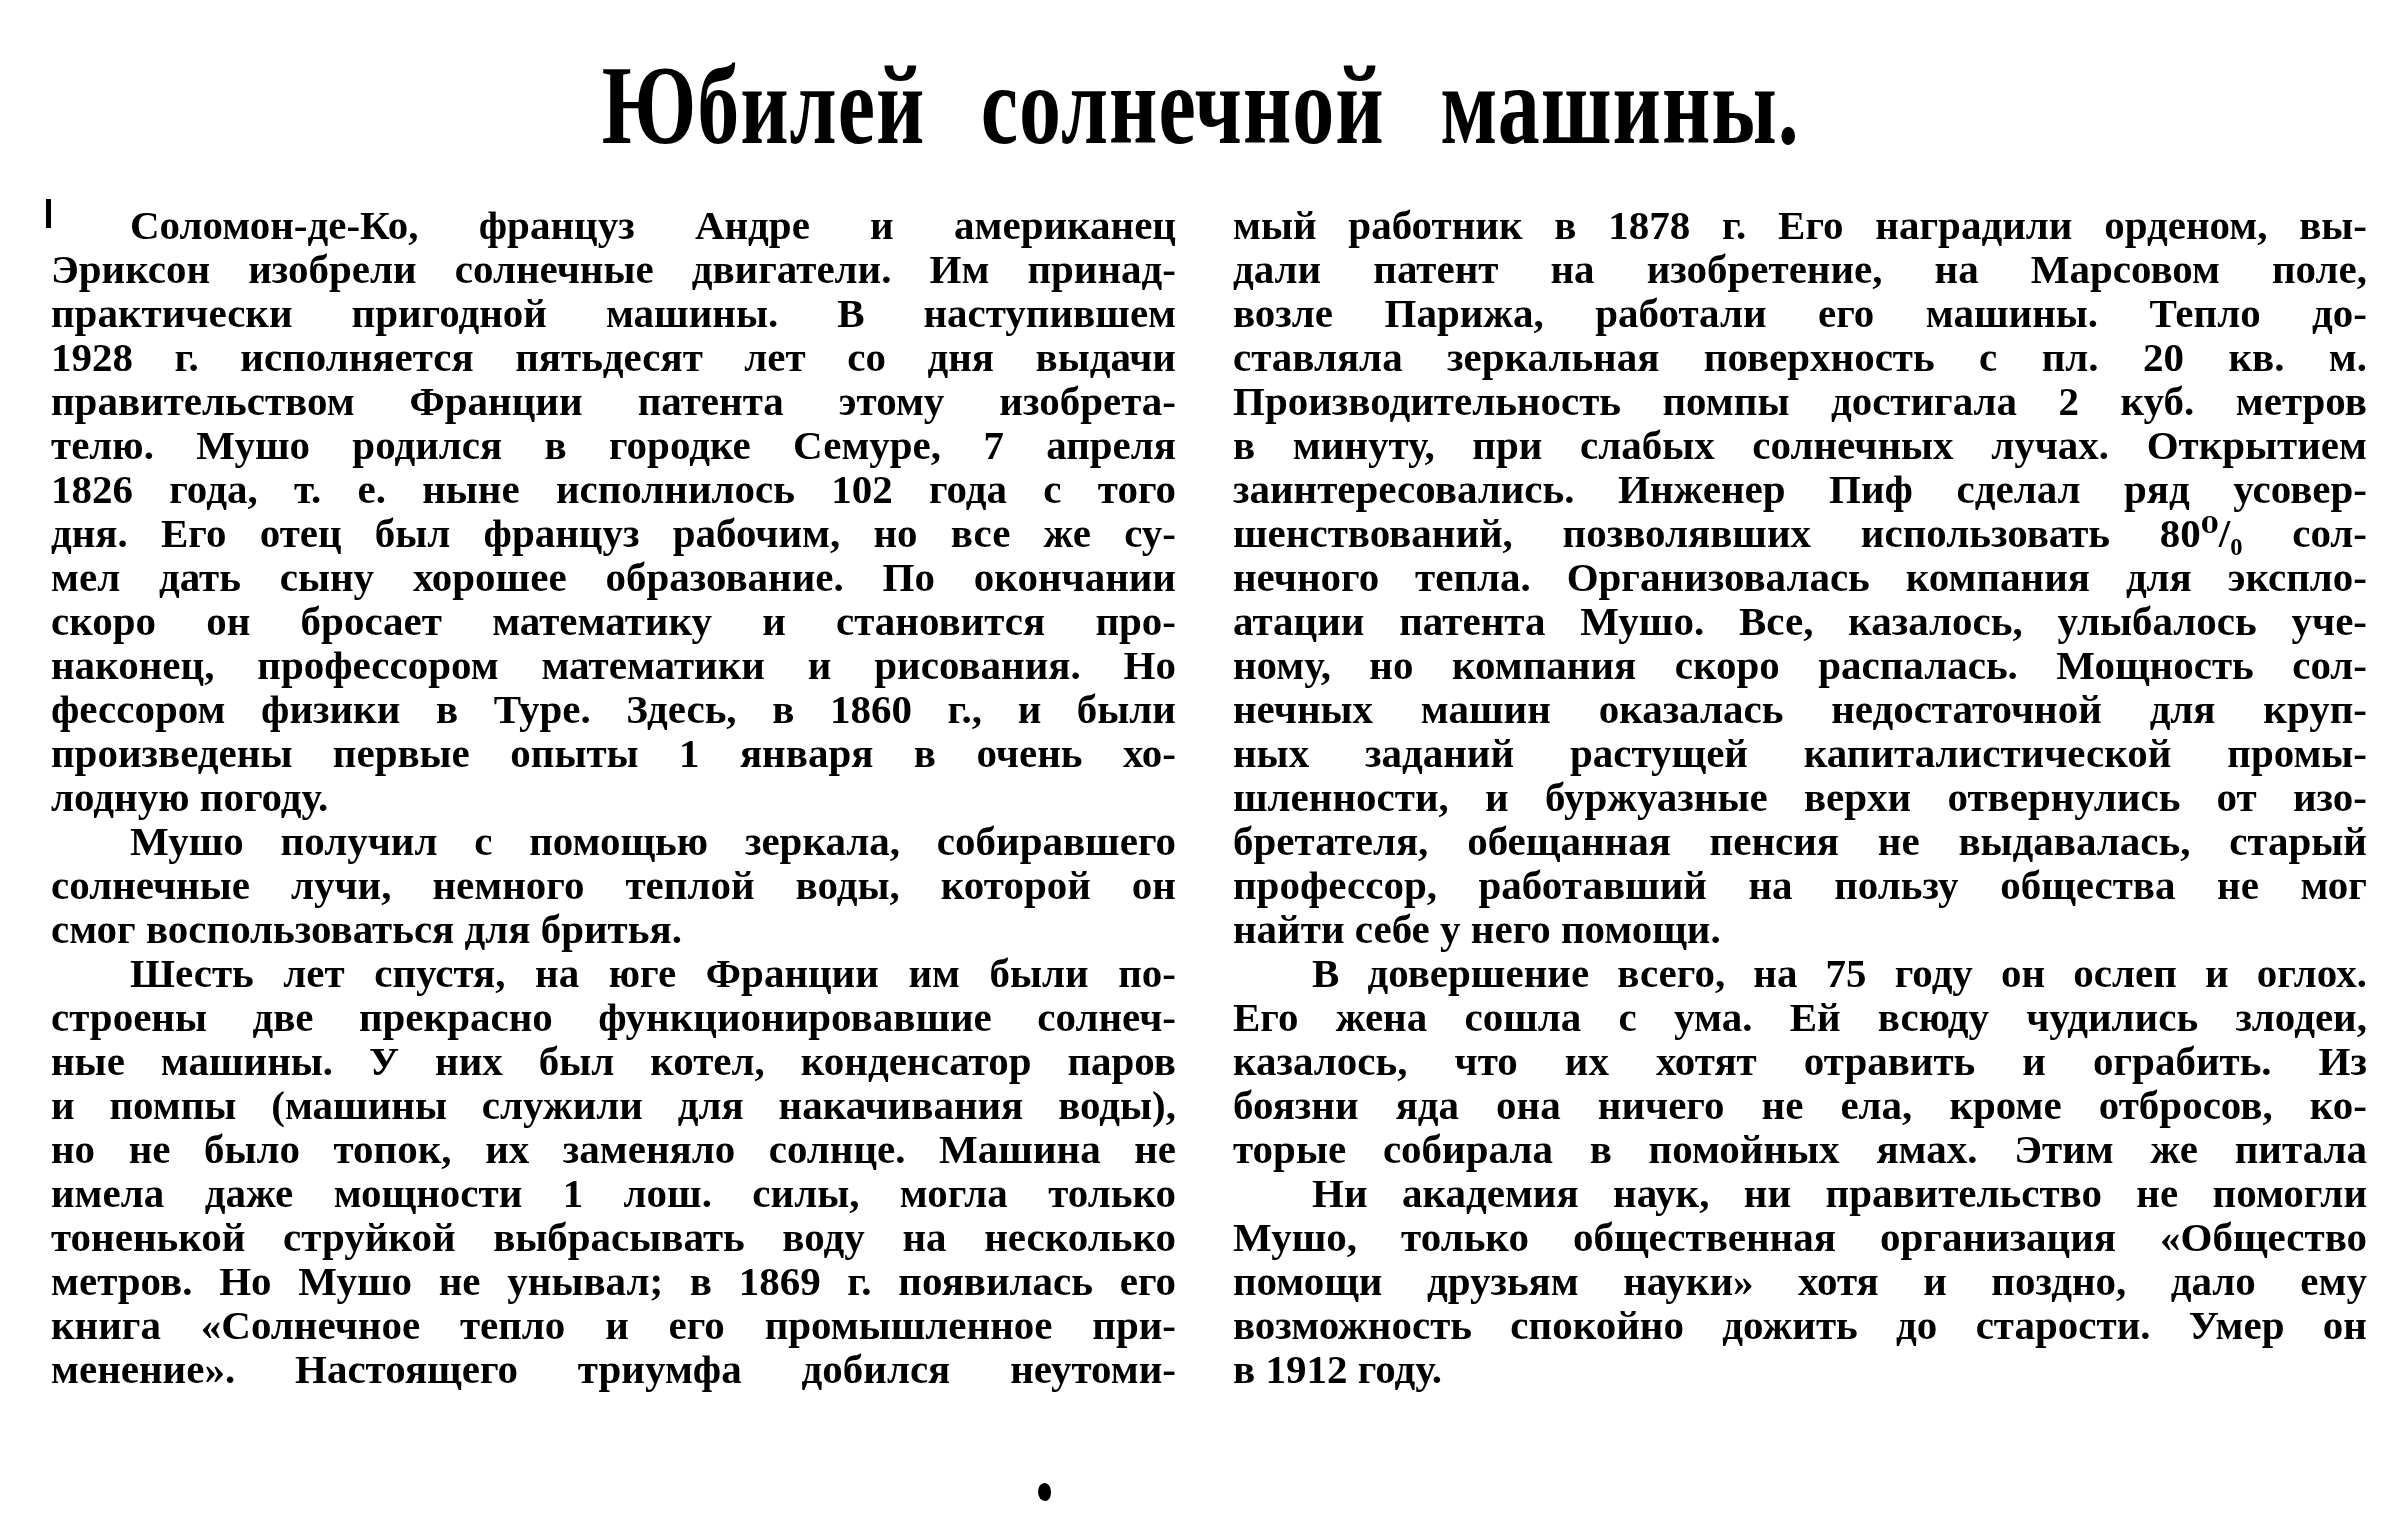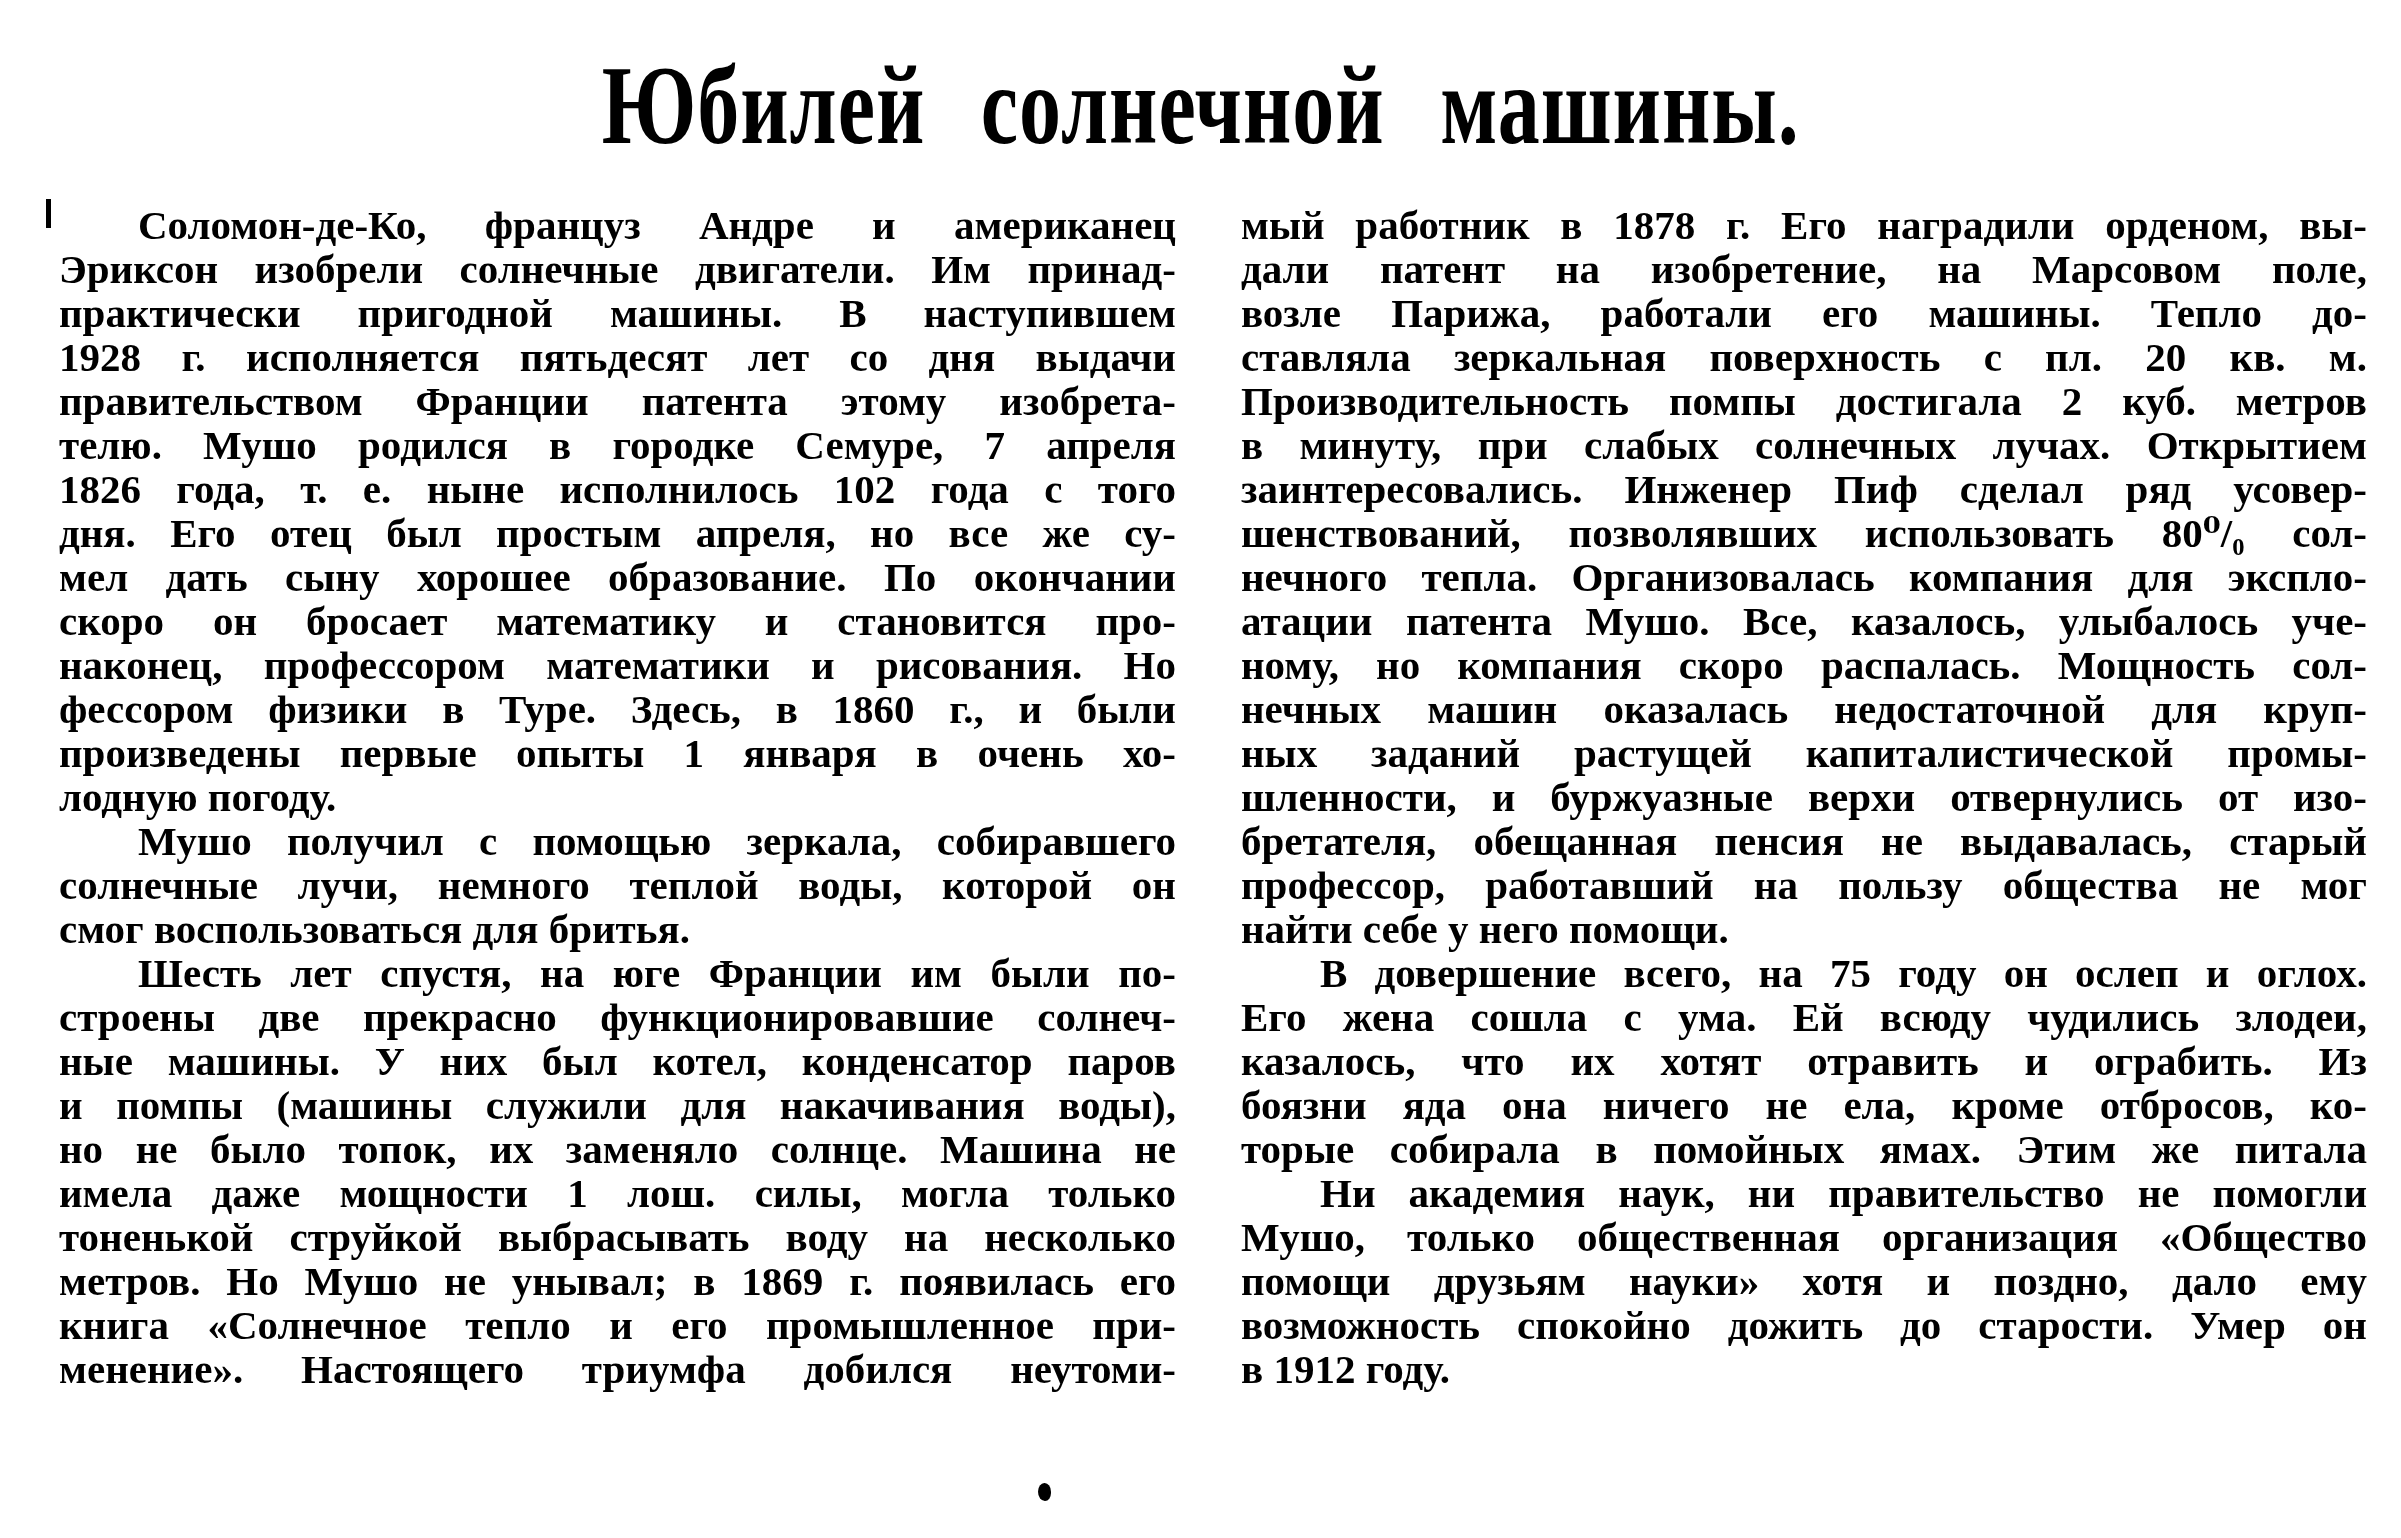--- a/index.html
+++ b/index.html
@@ -37,21 +37,20 @@
     font-weight: 700;
   }
   .col-left  { left: 51px;   width: 1125px; }
   .col-right { left: 1233px; width: 1134px; }
   .line {
     height: 44px;
     line-height: 44px;
     text-align: justify;
     text-align-last: justify;
     white-space: nowrap;
-    margin-left: 8px;
   }
   .line.indent { text-indent: 79px; }
   .line.para-end { text-align-last: left; white-space: normal; }
   .ink-dot {
     position: absolute;
     left: 1038px;
     top: 1483px;
     width: 13.2px;
     height: 18px;
     background: #000;
@@ -75,21 +74,21 @@
   </h1>
 
   <div class="column col-left" id="col-left">
       <div class="line indent">Соломон-де-Ко, француз Андре и американец</div>
       <div class="line">Эриксон изобрели солнечные двигатели. Им принад-</div>
       <div class="line">практически пригодной машины. В наступившем</div>
       <div class="line">1928 г. исполняется пятьдесят лет со дня выдачи</div>
       <div class="line">правительством Франции патента этому изобрета-</div>
       <div class="line">телю. Мушо родился в городке Семуре, 7 апреля</div>
       <div class="line">1826 года, т. е. ныне исполнилось 102 года с того</div>
-      <div class="line">дня. Его отец был простым апреля, но все же су-</div>
+      <div class="line">дня. Его отец был француз рабочим, но все же су-</div>
       <div class="line">мел дать сыну хорошее образование. По окончании</div>
       <div class="line">скоро он бросает математику и становится про-</div>
       <div class="line">наконец, профессором математики и рисования. Но</div>
       <div class="line">фессором физики в Туре. Здесь, в 1860 г., и были</div>
       <div class="line">произведены первые опыты 1 января в очень хо-</div>
       <div class="line para-end">лодную погоду.</div>
       <div class="line indent">Мушо получил с помощью зеркала, собиравшего</div>
       <div class="line">солнечные лучи, немного теплой воды, которой он</div>
       <div class="line para-end">смог воспользоваться для бритья.</div>
       <div class="line indent">Шесть лет спустя, на юге Франции им были по-</div>

